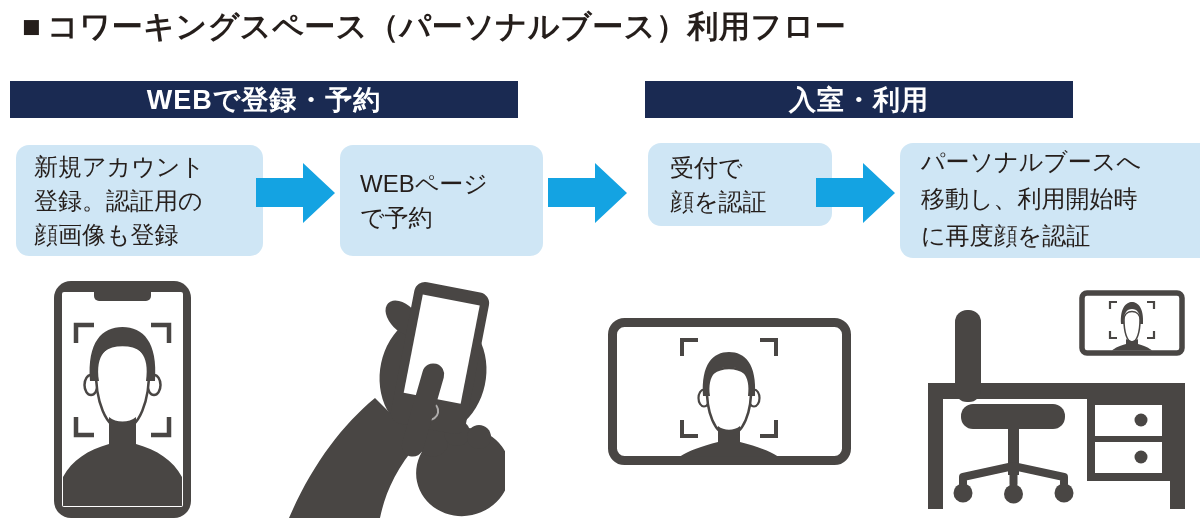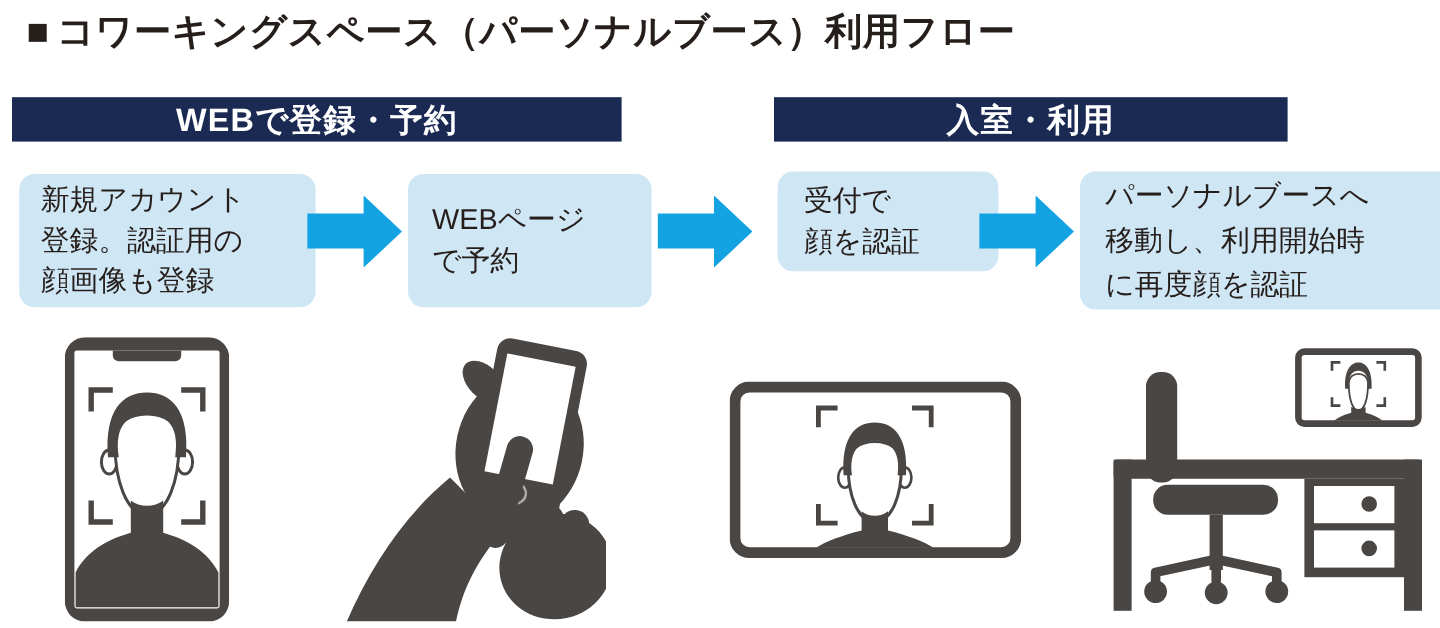--- a/index.html
+++ b/index.html
@@ -33,21 +33,21 @@
     position:absolute;background:var(--step-bg);border-radius:13px;
     display:flex;align-items:center;
   }
   .step-text{
     font-size:24px;line-height:34px;font-weight:500;white-space:pre-line;color:var(--text);
   }
   .step1{left:16px;top:145px;width:229px;height:111px;padding-left:18px;}
   .step2{left:340px;top:145px;width:183px;height:111px;padding-left:20px;}
   .step3{left:648px;top:143px;width:162px;height:83px;padding-left:22px;}
   .step4{left:900px;top:143px;width:296px;height:115px;padding-left:21px;}
-  .step4 .step-text{line-height:37px;}
+  .step4 .step-text{line-height:37px;font-family:Liberation Mono, monospace;}
   
   .arrow{position:absolute;top:163px;width:79px;height:60px;}
   .arrow svg{display:block;}
   .arrow1{left:256px;}
   .arrow2{left:548px;}
   .arrow3{left:816px;}
   
   .ill{position:absolute;}
   .ill svg{display:block;}
   .ill1{left:54px;top:281px;}

